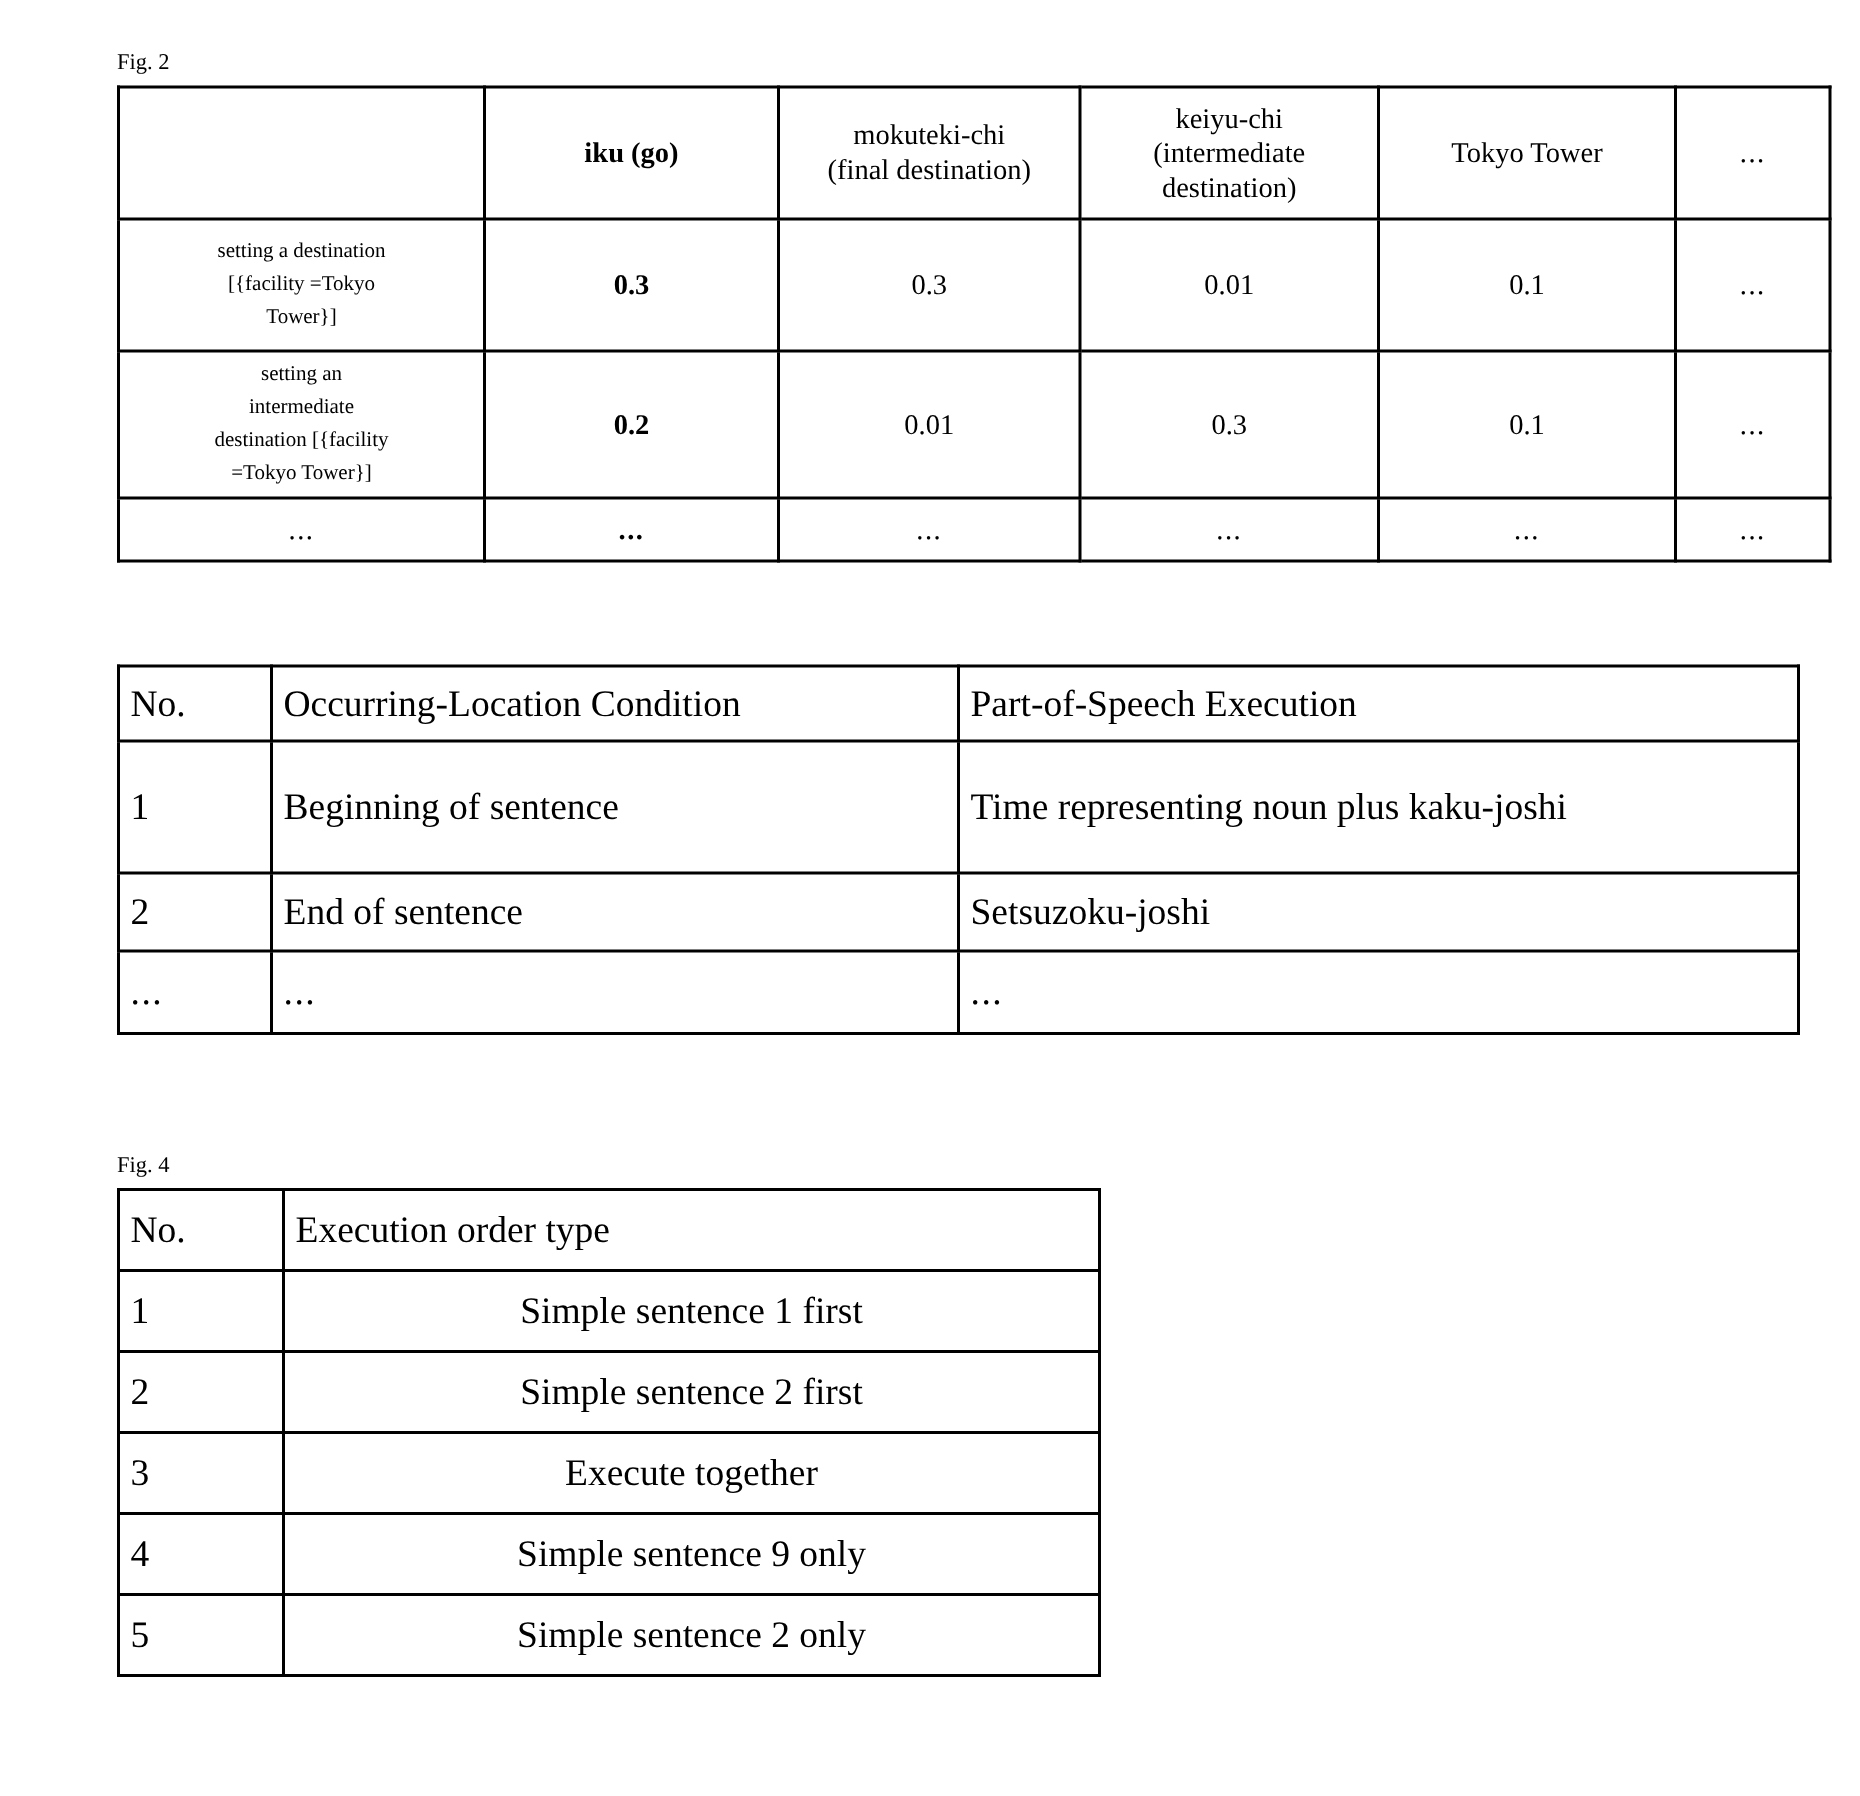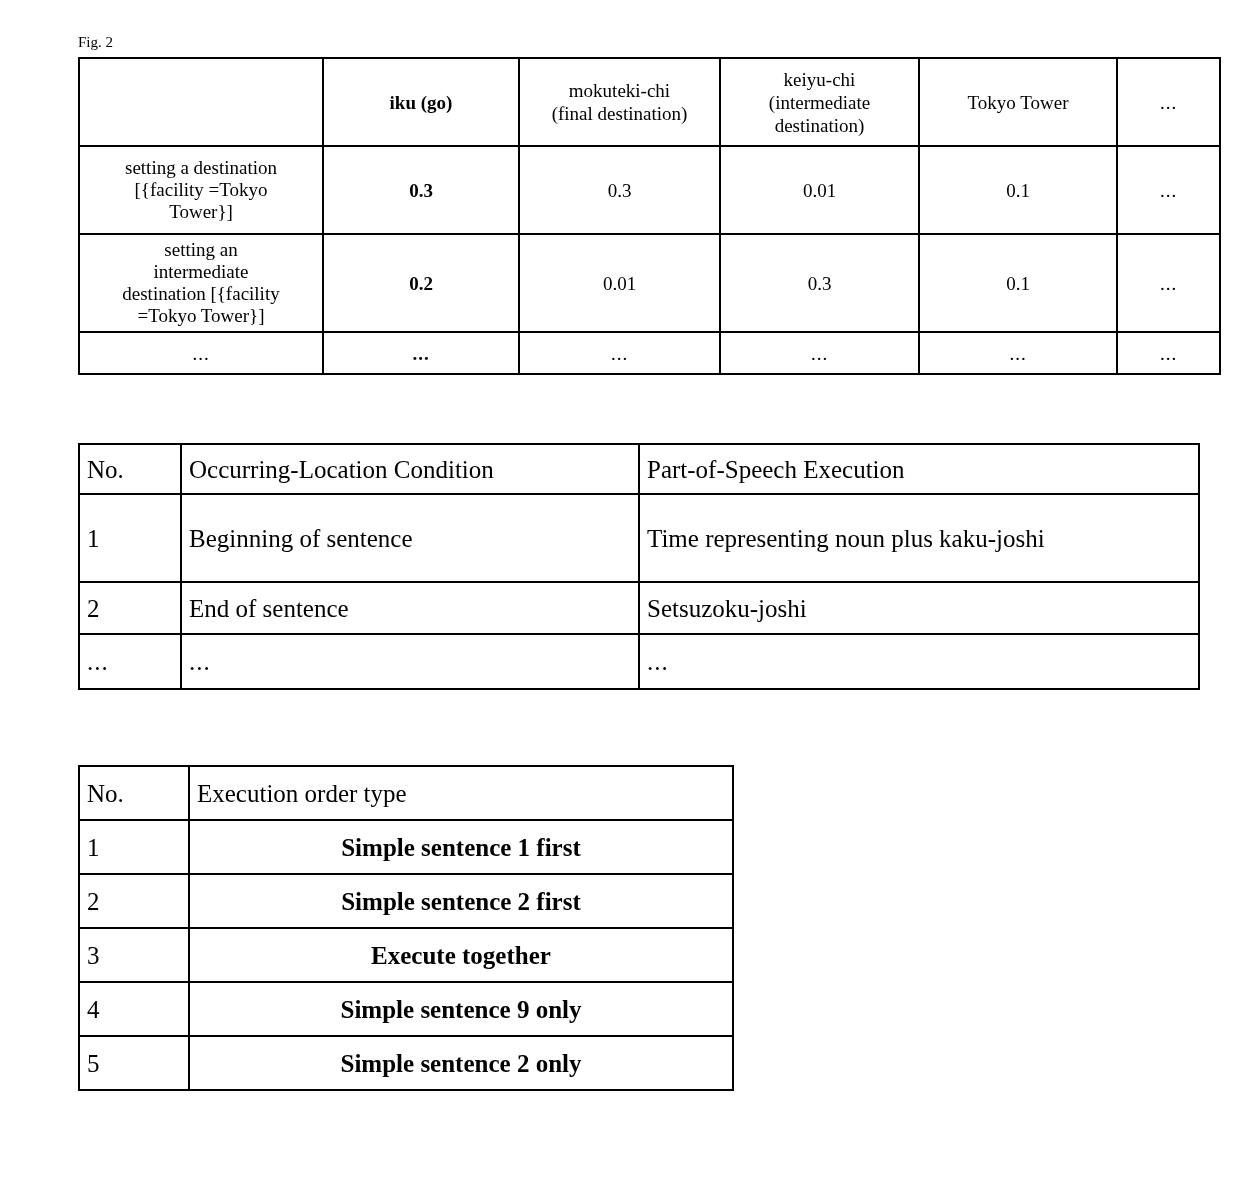--- a/index.html
+++ b/index.html
@@ -46,21 +46,21 @@
 
   
   #fig2-block { left: 78px; top: 30px; }
   #fig2-table { width: 1081px; }
   #fig2-table td {
     text-align: center;
     font-size: 19px;
     line-height: 23px;
   }
   #fig2-table td.rowhead {
-    font-size: 19px;
+    font-size: 14px;
     line-height: 22px;
   }
   #fig2-table tr.hdr td { height: 82px; }
   #fig2-table tr.r1 td { height: 82px; }
   #fig2-table tr.r2 td { height: 92px; }
   #fig2-table tr.r3 td { height: 36px; }
 
   .c0 { width: 234px; }
   .c1 { width: 186px; font-weight: bold; }
   .c2 { width: 191px; margin-left: 38px; }
@@ -88,21 +88,21 @@
 
   
   #fig4-block { left: 78px; top: 765px; }
   #fig4-table { width: 628px; }
   #fig4-table td {
     font-size: 25px;
     line-height: 29px;
     padding-left: 7px;
     text-align: left;
   }
-  #fig4-table td.ctr { text-align: center; padding-left: 4px; font-weight: bold; }
+  #fig4-table td.ctr { text-align: center; padding-left: 4px; }
   #fig4-table tr td { height: 48px; }
 
   .f4c0 { width: 97px; }
   .f4c1 { width: 531px; }
 
   .dots { letter-spacing: 1px; }
 </style>
 </head>
 <body>
 
@@ -183,20 +183,21 @@
     <tr class="r3">
       <td class="f3c0 dots">...</td>
       <td class="f3c1 dots">...</td>
       <td class="f3c2 dots">...</td>
     </tr>
   </tbody>
     </table>
 </div>
 
 <div class="fig-block" id="fig4-block">
+  <div class="fig-label">Fig. 4</div>
   <table class="fig-table" id="fig4-table">
     <tbody>
         <tr>
       <td class="f4c0">No.</td>
       <td class="f4c1">Execution order type</td>
     </tr>
     <tr>
       <td class="f4c0">1</td>
       <td class="f4c1 ctr">Simple sentence 1 first</td>
     </tr>

